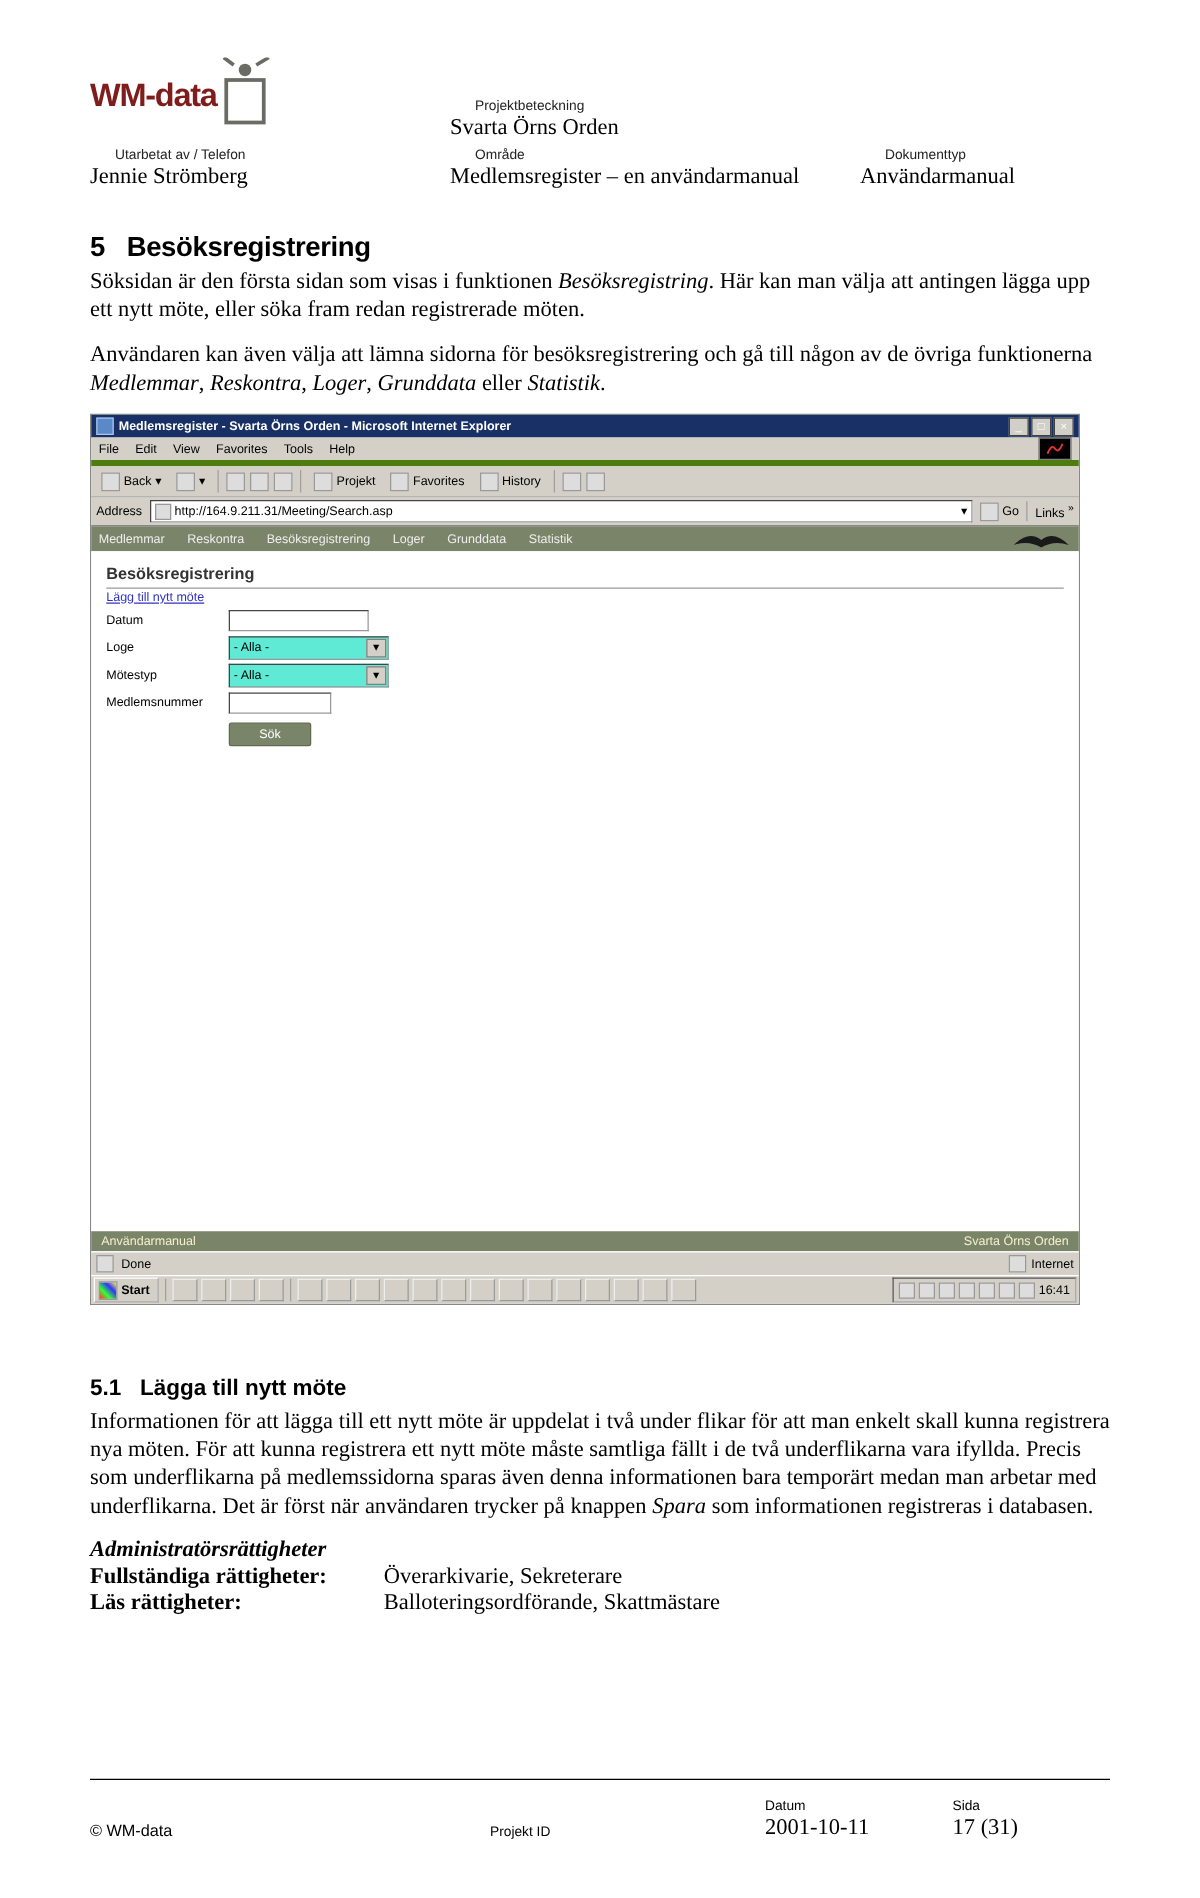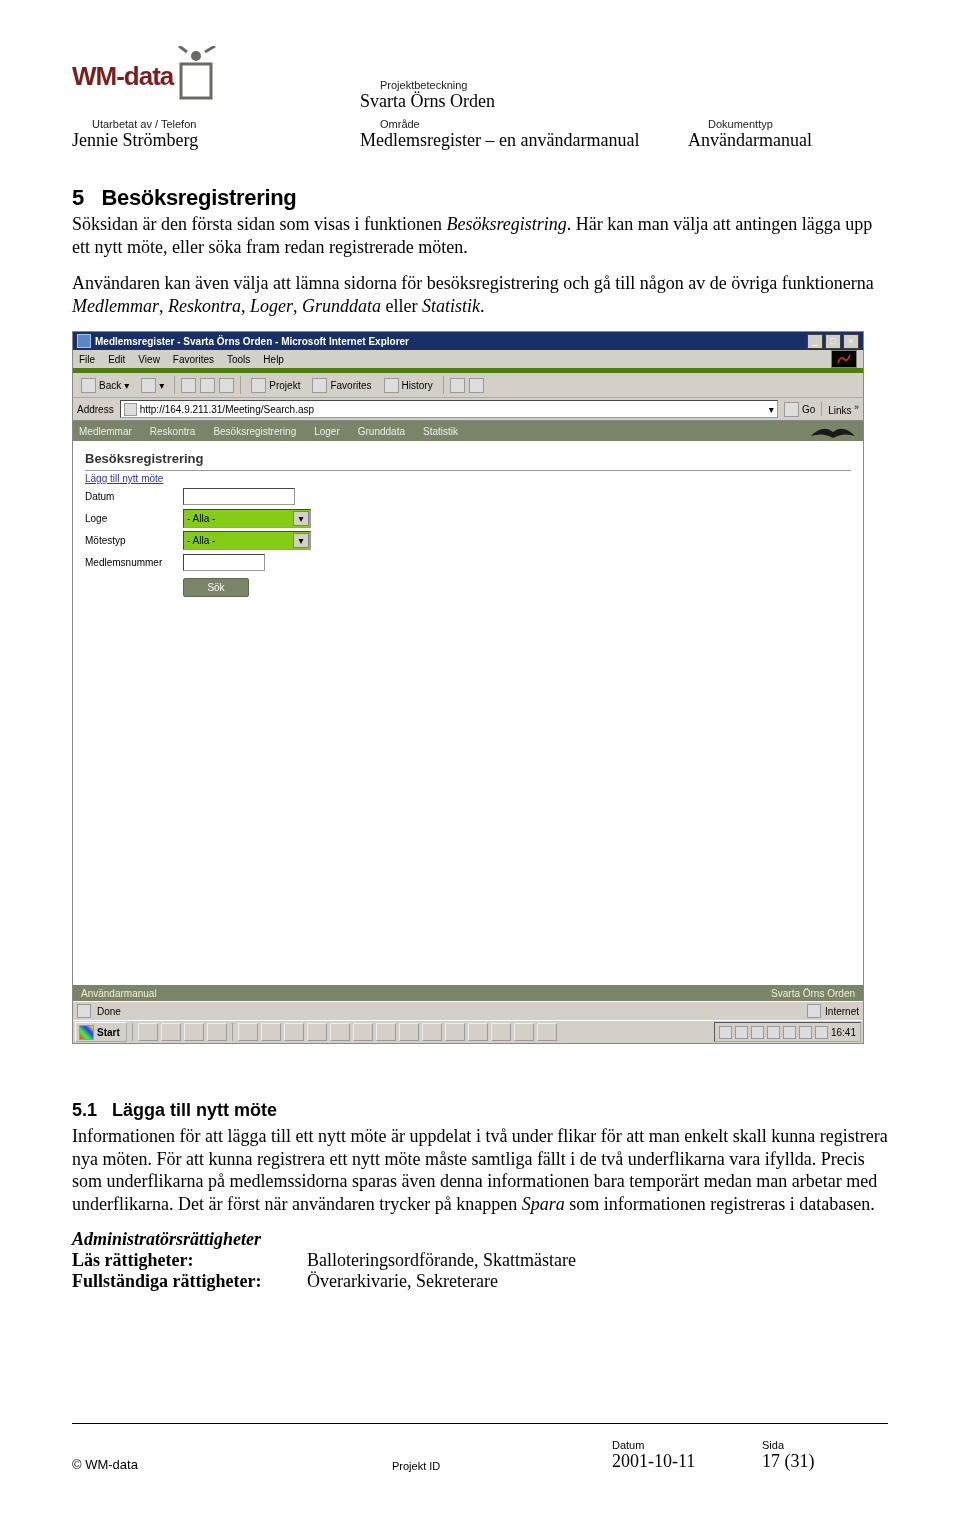--- a/index.html
+++ b/index.html
@@ -140,21 +140,21 @@
   .panel-heading {
     font-weight:bold; font-size:13px; color:#333;
     border-bottom:1px solid #999; padding-bottom:4px; margin-bottom:2px;
   }
   .link-like { color:#3131c5; text-decoration:underline; font-size:10px; }
   .sok-head { font-weight:bold; font-size:10px; margin-top:6px; }
   .form-row { display:flex; align-items:center; height:20px; gap:8px; margin-top:2px;}
   .form-row label { width:90px; font-size:10px; }
   .inp-text { width:110px; height:15px; background:#fff; border:1px inset #999; }
   .inp-select {
-    width:120px; height:17px; background:#84cc16; border:1px inset #999;
+    width:120px; height:17px; background:#5eead4; border:1px inset #999;
     font-size:10px; padding:0 3px; display:flex; align-items:center; justify-content:space-between;
   }
   .sel-arrow {
     width:14px; height:13px; background:#d4d0c8; border:1px solid #808080;
     display:flex; align-items:center; justify-content:center; margin-right:-2px;
   }
   .sok-btn {
     display:inline-block; margin:6px 0 8px 98px; width:64px; height:17px;
     background:#7a8469; color:#fff; font-size:10px; text-align:center; line-height:17px;
     border:1px solid #606a50; border-radius:2px;
@@ -447,26 +447,26 @@
   <div class="h3">
     <span>5.1</span>&nbsp;&nbsp;&nbsp;<span>Lägga till nytt möte</span>
   </div>
   <p class="body-text">
     <span>Informationen för att lägga till ett nytt möte är uppdelat i två under flikar för att man enkelt skall kunna registrera nya möten. För att kunna registrera ett nytt möte måste samtliga fällt i de två underflikarna vara ifyllda. Precis som underflikarna på medlemssidorna sparas även denna informationen bara temporärt medan man arbetar med underflikarna. Det är först när användaren trycker på knappen </span><span class="italic">Spara</span><span> som informationen registreras i databasen.</span>
   </p>
 
   <div class="rights-table">
     <div class="bold-italic">Administratörsrättigheter</div>
     <div class="rights-row">
+      <div class="rights-label">Fullständiga rättigheter:</div>
+      <div>Överarkivarie, Sekreterare</div>
+    </div>
+    <div class="rights-row">
       <div class="rights-label">Läs rättigheter:</div>
       <div>Balloteringsordförande, Skattmästare</div>
-    </div>
-    <div class="rights-row">
-      <div class="rights-label">Fullständiga rättigheter:</div>
-      <div>Överarkivarie, Sekreterare</div>
     </div>
   </div>
 
   <div class="page-footer">
     <div class="footline"></div>
     <div class="foot-row2">
       <div class="copyright">© WM-data</div>
       <div>
         <span class="lab">Projekt ID</span>
         <span></span>

